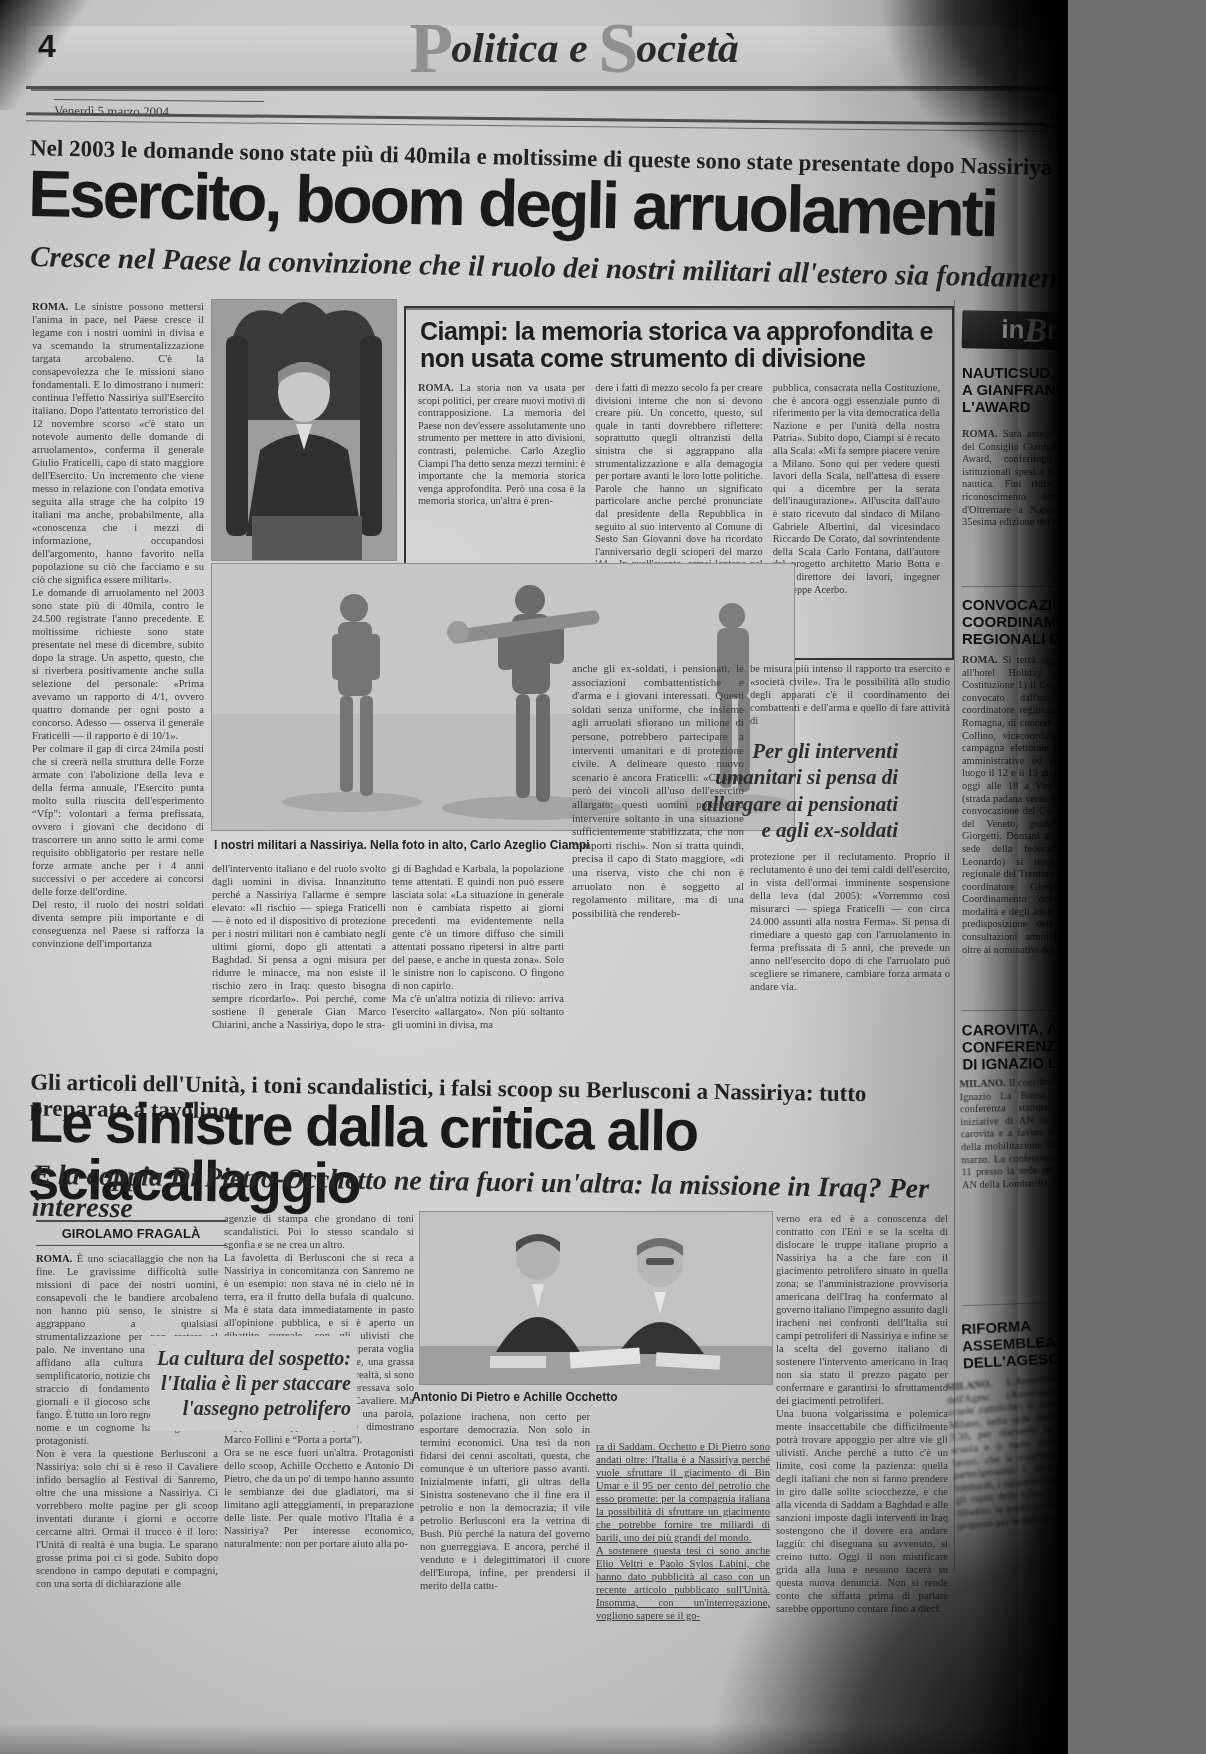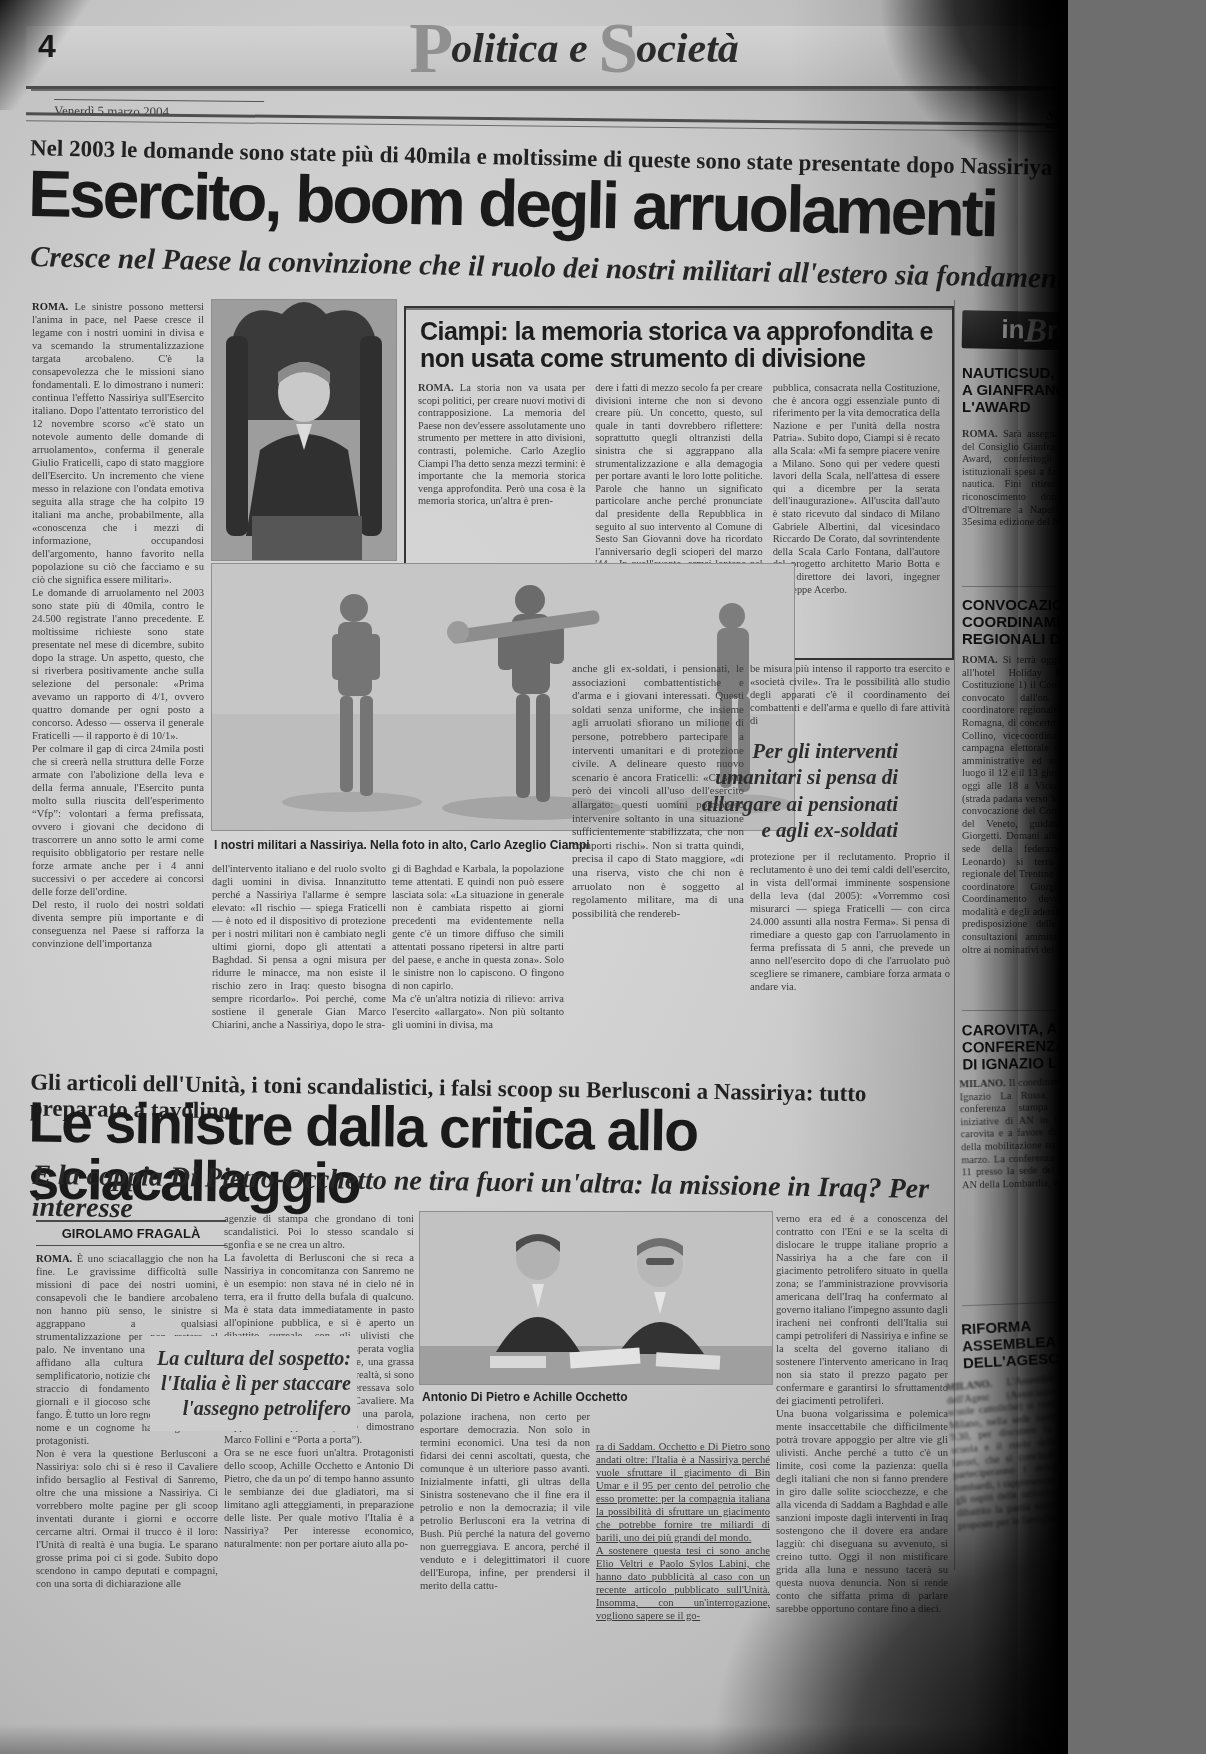--- a/index.html
+++ b/index.html
@@ -194,21 +194,21 @@
       <path d="M217 44 Q240 24 263 44 L263 34 Q240 18 217 34 Z" fill="#6f6f6f"></path>
       <rect x="226" y="46" width="28" height="7" rx="3" fill="#555"></rect>
       <path d="M198 142 Q240 78 284 142 Z" fill="#333"></path>
       <path d="M234 80 L240 102 L246 80 Z" fill="#e6e6e6"></path>
 
       <rect x="150" y="138" width="70" height="16" fill="#e3e3e3" transform="rotate(-4 185 146)"></rect>
       <rect x="236" y="142" width="64" height="14" fill="#dcdcdc" transform="rotate(3 268 149)"></rect>
       <rect x="70" y="144" width="56" height="12" fill="#d8d8d8"></rect>
     </svg>
   </div>
-  <div class="caption" style="left:422px;top:1390px;width:345px;">Antonio Di Pietro e Achille Occhetto</div>
+  <div class="caption" style="left:412px;top:1390px;width:345px;">Antonio Di Pietro e Achille Occhetto</div>
 
   <div class="col" style="left:420px;top:1410px;width:170px;height:344px;border-left:none;">polazione irachena, non certo per esportare democrazia. Non solo in termini economici. Una tesi da non fidarsi dei cenni ascoltati, questa, che comunque è un ulteriore passo avanti. Inizialmente infatti, gli ultras della Sinistra sostenevano che il fine era il petrolio e non la democrazia; il vile petrolio Berlusconi era la vetrina di Bush. Più perché la natura del governo non guerreggiava. E ancora, perché il venduto e i delegittimatori il cuore dell'Europa, infine, per prendersi il merito della cattu-</div>
   <div class="col" style="left:596px;top:1440px;width:174px;height:344px;text-decoration:underline;">ra di Saddam. Occhetto e Di Pietro sono andati oltre: l'Italia è a Nassiriya perché vuole sfruttare il giacimento di Bin Umar e il 95 per cento del petrolio che esso promette: per la compagnia italiana la possibilità di sfruttare un giacimento che potrebbe fornire tre miliardi di barili, uno dei più grandi del mondo.
 A sostenere questa tesi ci sono anche Elio Veltri e Paolo Sylos Labini, che hanno dato pubblicità al caso con un recente articolo pubblicato sull'Unità. Insomma, con un'interrogazione, vogliono sapere se il go-</div>
   <div class="col" style="left:776px;top:1212px;width:172px;height:542px;">verno era ed è a conoscenza del contratto con l'Eni e se la scelta di dislocare le truppe italiane proprio a Nassiriya ha a che fare con il giacimento petrolifero situato in quella zona; se l'amministrazione provvisoria americana dell'Iraq ha confermato al governo italiano l'impegno assunto dagli iracheni nei confronti dell'Italia sui campi petroliferi di Nassiriya e infine se la scelta del governo italiano di sostenere l'intervento americano in Iraq non sia stato il prezzo pagato per confermare e garantirsi lo sfruttamento dei giacimenti petroliferi.
 Una buona volgarissima e polemica mente insaccettabile che difficilmente potrà trovare appoggio per altre vie gli ulivisti. Anche perché a tutto c'è un limite, così come la pazienza: quella degli italiani che non si fanno prendere in giro dalle solite sciocchezze, e che alla vicenda di Saddam a Baghdad e alle sanzioni imposte dagli interventi in Iraq sostengono che il dovere era andare laggiù: chi diseguana su avvenuto, si creino tutto. Oggi il non mistificare grida alla luna e nessuno tacerà su questa nuova denuncia. Non si rende conto che siffatta prima di parlare sarebbe opportuno contare fino a dieci.</div>
   <div class="pull" style="left:150px;top:1336px;width:195px;padding:10px 6px;background:#cdcdcd;font-size:20px;">La cultura del sospetto: l'Italia è lì per staccare l'assegno petrolifero</div>
 
   <div class="sb-rule"></div>
   <div class="badge"><span>in</span><span class="bini">B</span><span>reve</span></div>

